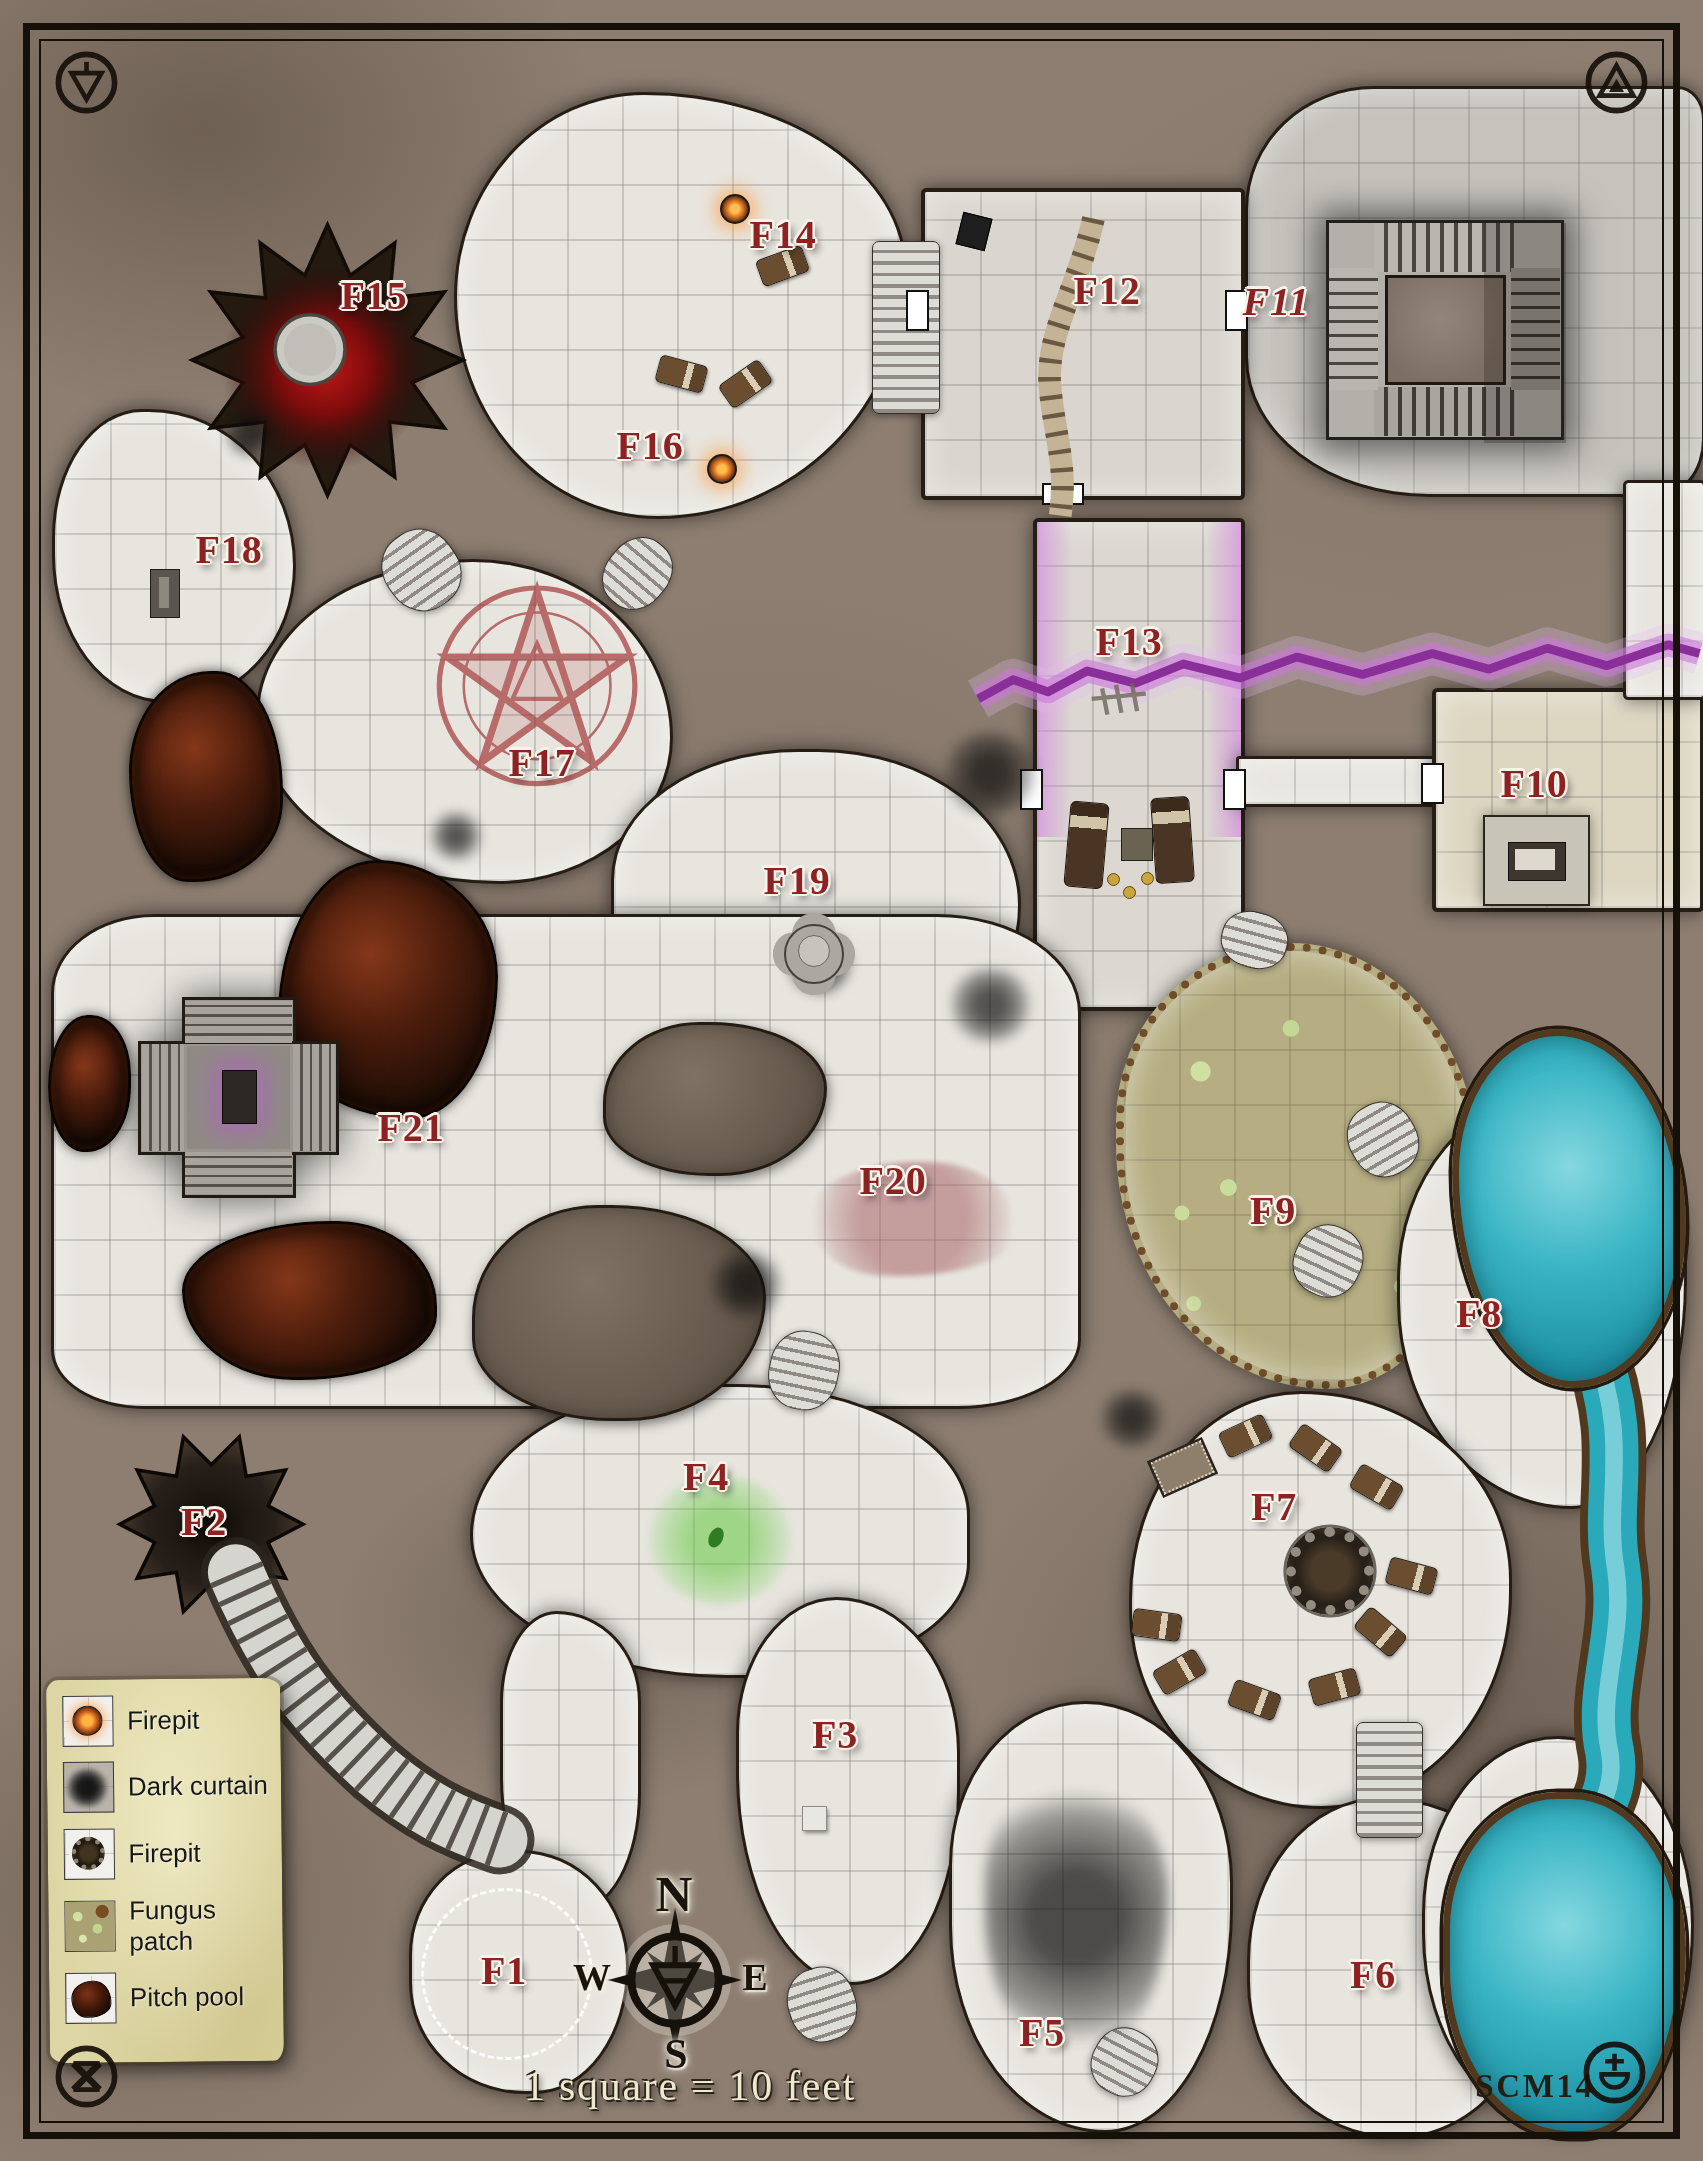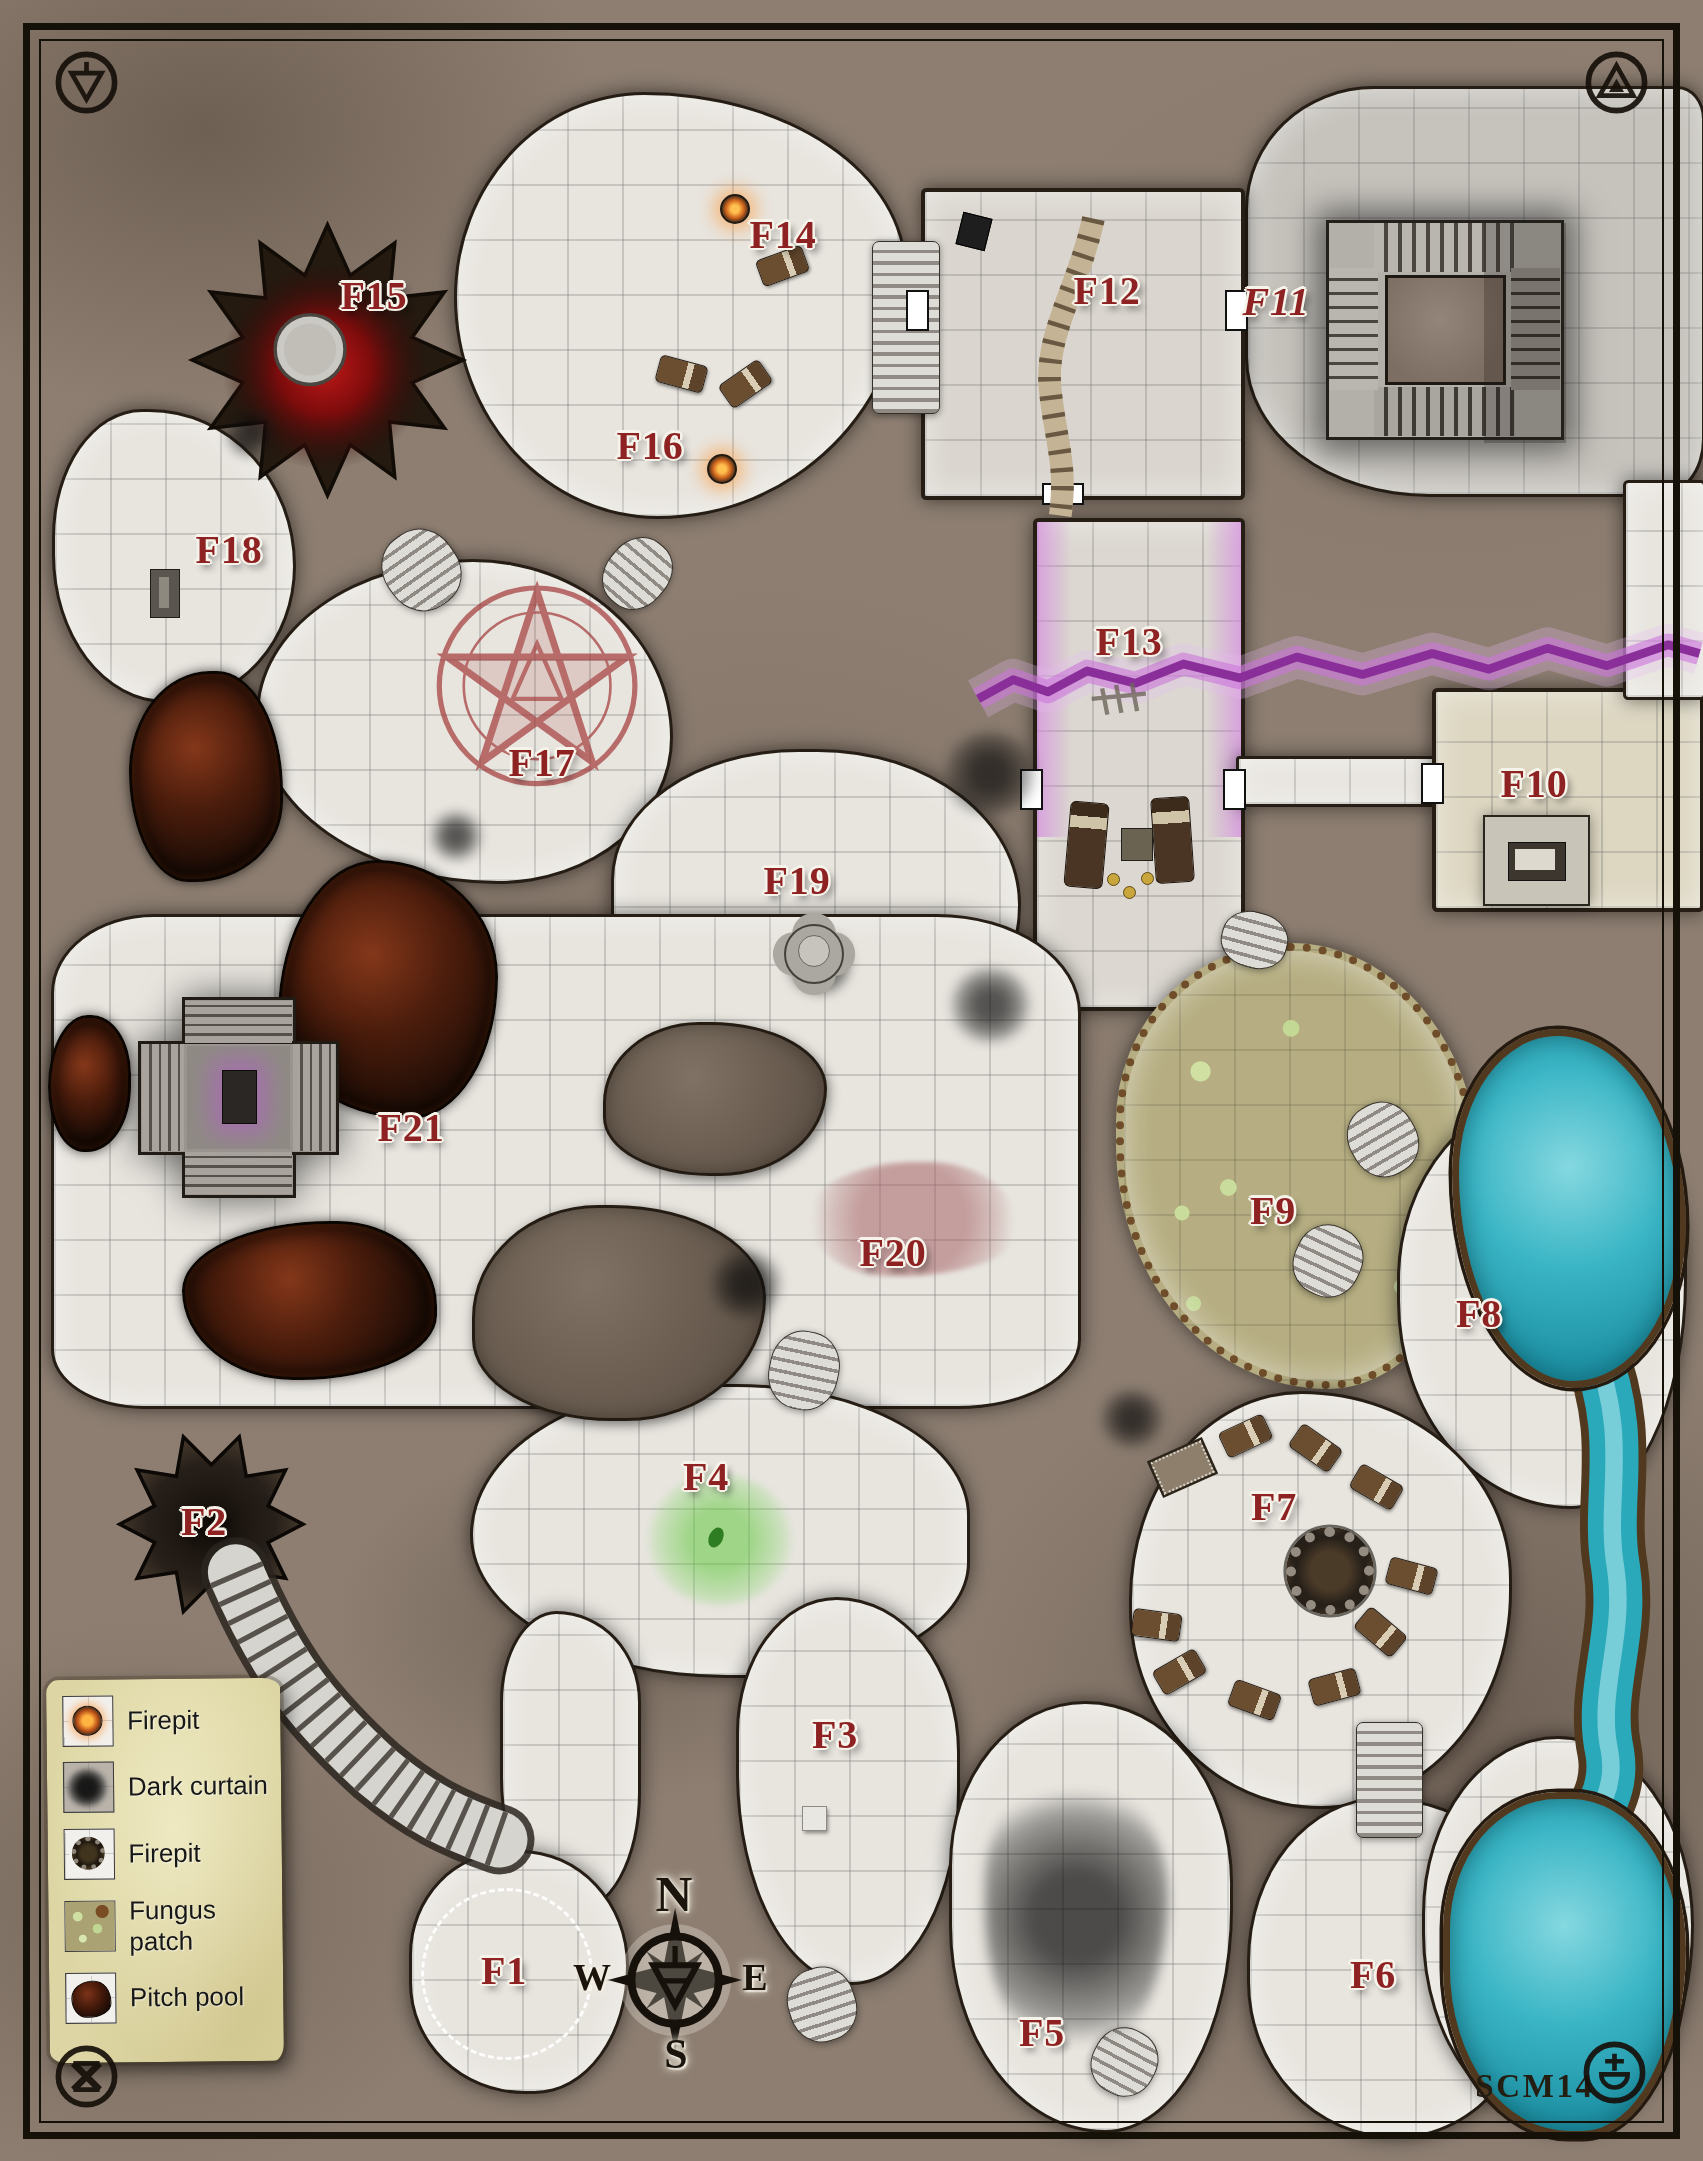--- a/index.html
+++ b/index.html
@@ -374,27 +374,28 @@
   <div class="room-label" style="left:1534px;top:783px;">F10</div>
   <div class="room-label" style="left:1276px;top:301px;font-style:italic;">F11</div>
   <div class="room-label" style="left:1107px;top:290px;">F12</div>
   <div class="room-label" style="left:1129px;top:641px;">F13</div>
   <div class="room-label" style="left:783px;top:234px;">F14</div>
   <div class="room-label" style="left:374px;top:295px;">F15</div>
   <div class="room-label" style="left:650px;top:445px;">F16</div>
   <div class="room-label" style="left:542px;top:762px;">F17</div>
   <div class="room-label" style="left:229px;top:549px;">F18</div>
   <div class="room-label" style="left:797px;top:880px;">F19</div>
-  <div class="room-label" style="left:893px;top:1252px;text-align:center;">F20</div>
+  <div class="room-label" style="left:893px;top:1180px;text-align:center;">F20</div>
   <div class="room-label" style="left:411px;top:1127px;">F21</div>
 
   <div class="compass-letter" style="left:674px;top:1894px;">N</div>
   <div class="compass-letter" style="left:592px;top:1977px;font-size:38px;">W</div>
   <div class="compass-letter" style="left:755px;top:1977px;font-size:38px;">E</div>
   <div class="compass-letter" style="left:676px;top:2054px;font-size:42px;">S</div>
+  <div class="scale-text" style="left:690px;top:2086px;">1 square = 10 feet</div>
   <div class="signature" style="left:1535px;top:2086px;">SCM14</div>
 
   <div class="legend">
     <div class="legend-row">
       <div class="legend-icon">
           <i class="ico-brazier"></i>
         </div>
       <span class="legend-label">Firepit</span>
     </div>
     <div class="legend-row">

